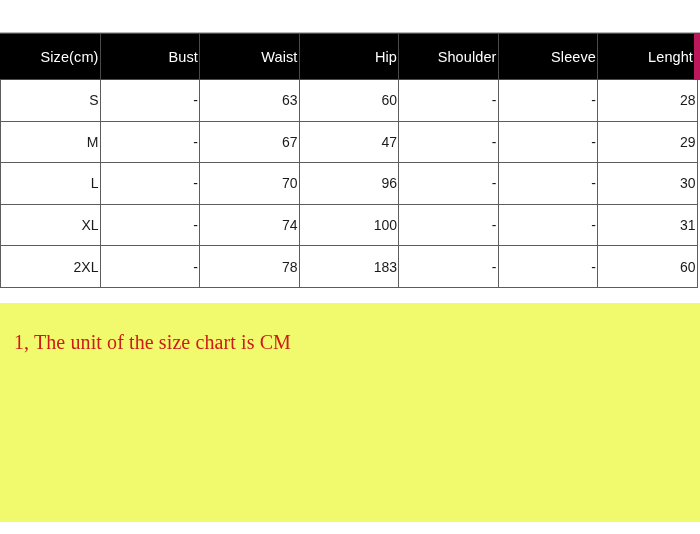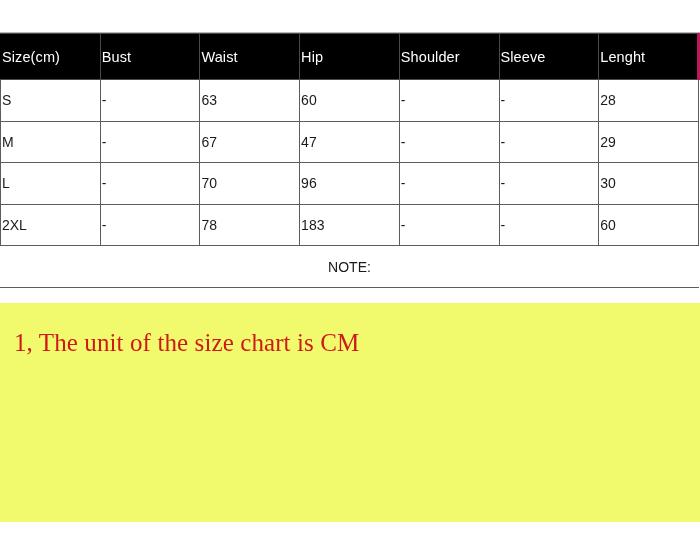--- a/index.html
+++ b/index.html
@@ -35,38 +35,38 @@
     position: absolute;
     top: 33px;
     left: 0;
     width: 700px;
     border-collapse: collapse;
     table-layout: fixed;
   }
   .size-table th,
   .size-table td {
     border: 1px solid #5c5c5c;
-    text-align: left;
+    text-align: right;
     vertical-align: middle;
     font-family: "Liberation Sans", sans-serif;
   }
   .size-table thead th {
     background: #000000;
     color: #ffffff;
     height: 43px;
     font-size: 14.5px;
     font-weight: 400;
     border-color: #4a4a4a;
     letter-spacing: 0.1px;
   }
   .size-table thead th:first-child {
     border-left: 1px solid #000000;
   }
   .size-table thead th:last-child {
-    border-right: 3px solid #be185d;
+    border-right: 6px solid #be185d;
   }
   .size-table tbody td {
     background: #ffffff;
     color: #1a1a1a;
     height: 38.6px;
     font-size: 14px;
     font-weight: 400;
   }
   .size-table tbody tr:last-child td {
     border-bottom: 1px solid #5c5c5c;
@@ -87,21 +87,21 @@
     left: 0;
     width: 700px;
     height: 219px;
     background: #f1fa6d;
     box-sizing: border-box;
     padding: 22px 10px 0 14px;
   }
   .note-line {
     color: #cf1a1a;
     font-family: "Liberation Serif", serif;
-    font-size: 25px;
+    font-size: 20px;
     line-height: 35px;
     white-space: nowrap;
     letter-spacing: 0.1px;
   }
   .bottom-strip {
     position: absolute;
     top: 522px;
     left: 0;
     width: 700px;
     height: 12px;
@@ -149,20 +149,29 @@
       <tr>
         <td>L</td>
         <td>-</td>
         <td>70</td>
         <td>96</td>
         <td>-</td>
         <td>-</td>
         <td>30</td>
       </tr>
       <tr>
+        <td>XL</td>
+        <td>-</td>
+        <td>74</td>
+        <td>100</td>
+        <td>-</td>
+        <td>-</td>
+        <td>31</td>
+      </tr>
+      <tr>
         <td>2XL</td>
         <td>-</td>
         <td>78</td>
         <td>183</td>
         <td>-</td>
         <td>-</td>
         <td>60</td>
       </tr>
       <tr class="note-row">
         <td colspan="7">NOTE:</td>

